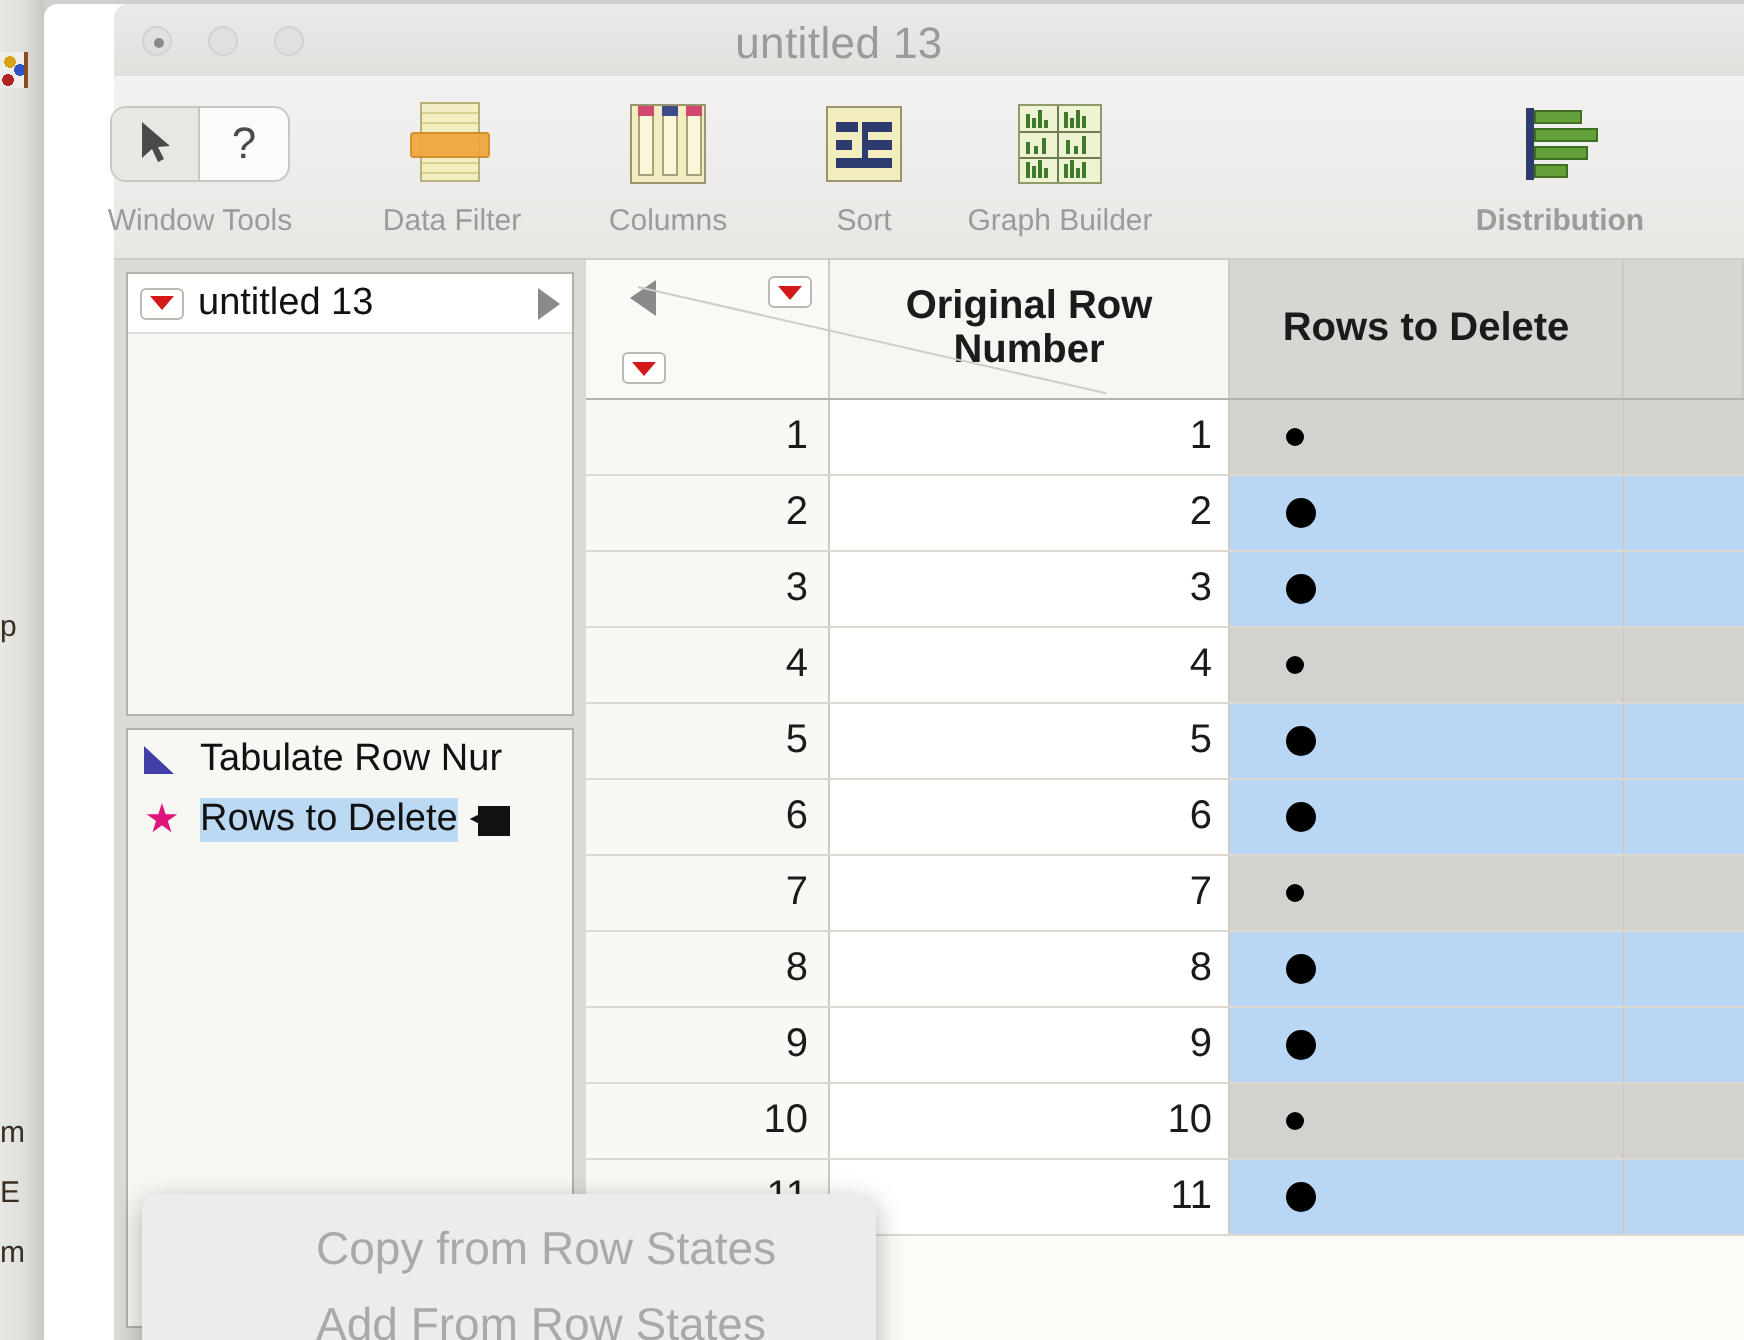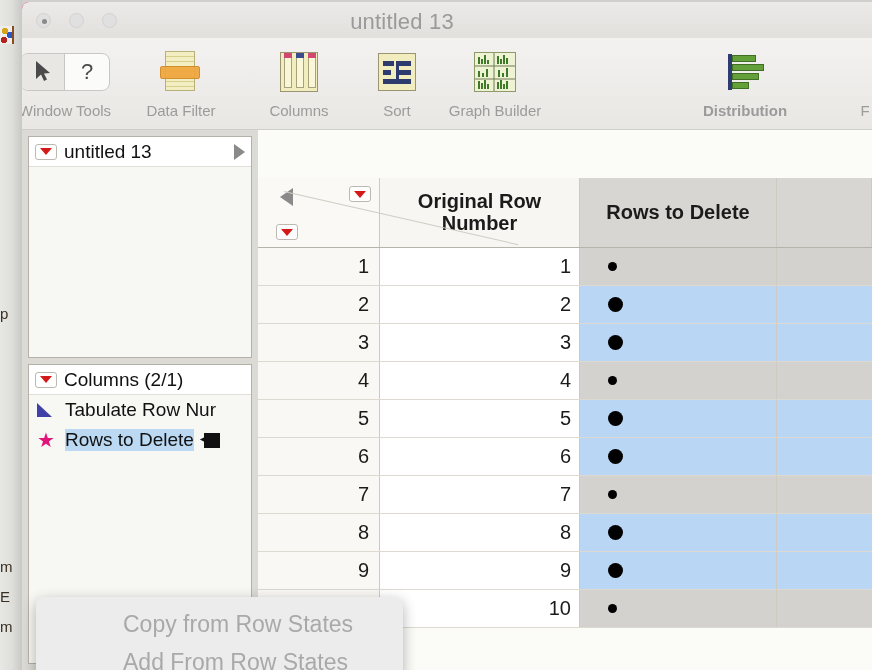--- a/index.html
+++ b/index.html
@@ -28,23 +28,24 @@
       radial-gradient(circle at 10px 9px, #2a56c6 0 3px, transparent 3px),
       radial-gradient(circle at 5px 5px, #d8a21a 0 3px, transparent 3px),
       radial-gradient(circle at 4px 14px, #b22222 0 3px, transparent 3px),
       #efeeea;
     border-right:2px solid #8a4b20;
   }
 
   
   #jmp-window {
     position:absolute; left:22px; top:2px; width:850px; height:668px;
-    background:#ec4899;
+    background:#ffffff;
     border-top-left-radius:7px;
     overflow:hidden;
+    padding-left:35px;
   }
 
   
   #titlebar {
     position:relative; height:36px;
     background: linear-gradient(to bottom,#eceae8,#e2e0dd);
     border-top-left-radius:7px;
   }
   .traffic { position:absolute; top:11px; width:15px; height:15px; border-radius:50%;
              background:#e0e0e0; border:1px solid #d2d2d2; }
@@ -150,21 +151,21 @@
   }
   .ic-star{ width:22px; flex:0 0 auto; color:#e0147a; font-size:20px; line-height:1; text-align:center; }
   .handle-blk{ width:16px; height:15px; background:#111; margin-left:2px; position:relative;}
   .handle-blk::before{
     content:""; position:absolute; left:-4px; top:4px; width:6px; height:6px; background:#111;
     clip-path: polygon(100% 0,100% 100%,0 50%);
   }
 
   
   #table-area { position:absolute; left:236px; top:0; right:0; bottom:0; background:#fbfbf7; overflow:hidden; }
-  #table-grid { position:absolute; left:0; top:0; width:100%;margin-top:48px; }
+  #table-grid { position:absolute; left:0; top:0; width:100%; }
 
   .thead { display:flex; height:70px; border-bottom:1px solid #b6b3aa; }
   .th-corner {
     width:122px; position:relative; background:#faf9f5; border-right:1px solid #cdcac1;
   }
   .th-corner .arrow-left{
     position:absolute; left:22px; top:10px; width:0;height:0;
     border-top:9px solid transparent; border-bottom:9px solid transparent;
     border-right:13px solid #8a8a8a;
   }
@@ -248,21 +249,21 @@
             <svg width="20" height="24" viewBox="0 0 20 24">
               <path d="M3 1 L3 19 L8 14.5 L11 21 L14 19.5 L11 13.5 L17 13 Z" fill="#4a4a4a"></path>
             </svg>
           </div>
           <div style="font-size:22px;color:#4a4a4a;">?</div>
         </div>
       </div>
       <div class="tb-label">Window Tools</div>
     </div>
 
-    <div class="tb-item" style="left:106px;">
+    <div class="tb-item" style="left:116px;">
       <div class="tb-glyph">
         <div class="ic ic-filter">
           <div class="sheet"></div>
             <div class="band"></div>
         </div>
       </div>
       <div class="tb-label">Data Filter</div>
     </div>
 
     <div class="tb-item" style="left:224px;">
@@ -363,26 +364,20 @@
         <div class="panel-head">
           <span class="disc">
               <i></i>
             </span>
           <span class="panel-title">untitled 13</span>
           <span class="tri-right"></span>
         </div>
       </div>
 
       <div class="panel-box" id="col-panel">
-        <div class="panel-head">
-          <span class="disc">
-              <i></i>
-            </span>
-          <span class="panel-title">Columns (2/1)</span>
-        </div>
         <div class="col-row">
           <span class="ic-cont">
               <span class="tri"></span>
             </span>
           <span class="col-name">Tabulate Row Nur</span>
         </div>
         <div class="col-row sel">
           <span class="ic-star">★</span>
           <span class="col-name">Rows to Delete</span>
           <span class="handle-blk"></span>
@@ -483,20 +478,28 @@
               <div class="cell-extra rs-blue"></div>
             </div>
             <div class="trow">
               <div class="cell-rownum">10</div>
               <div class="cell-orig">10</div>
               <div class="cell-rows rs-gray">
                 <span class="dot small"></span>
               </div>
               <div class="cell-extra rs-gray"></div>
             </div>
+            <div class="trow">
+              <div class="cell-rownum">11</div>
+              <div class="cell-orig">11</div>
+              <div class="cell-rows rs-blue">
+                <span class="dot big"></span>
+              </div>
+              <div class="cell-extra rs-blue"></div>
+            </div>
           </div>
       </div>
     </div>
 
     <div id="ctx-menu">
       <div class="mi disabled">Copy from Row States</div>
       <div class="mi disabled">Add From Row States</div>
 
     </div>
 

